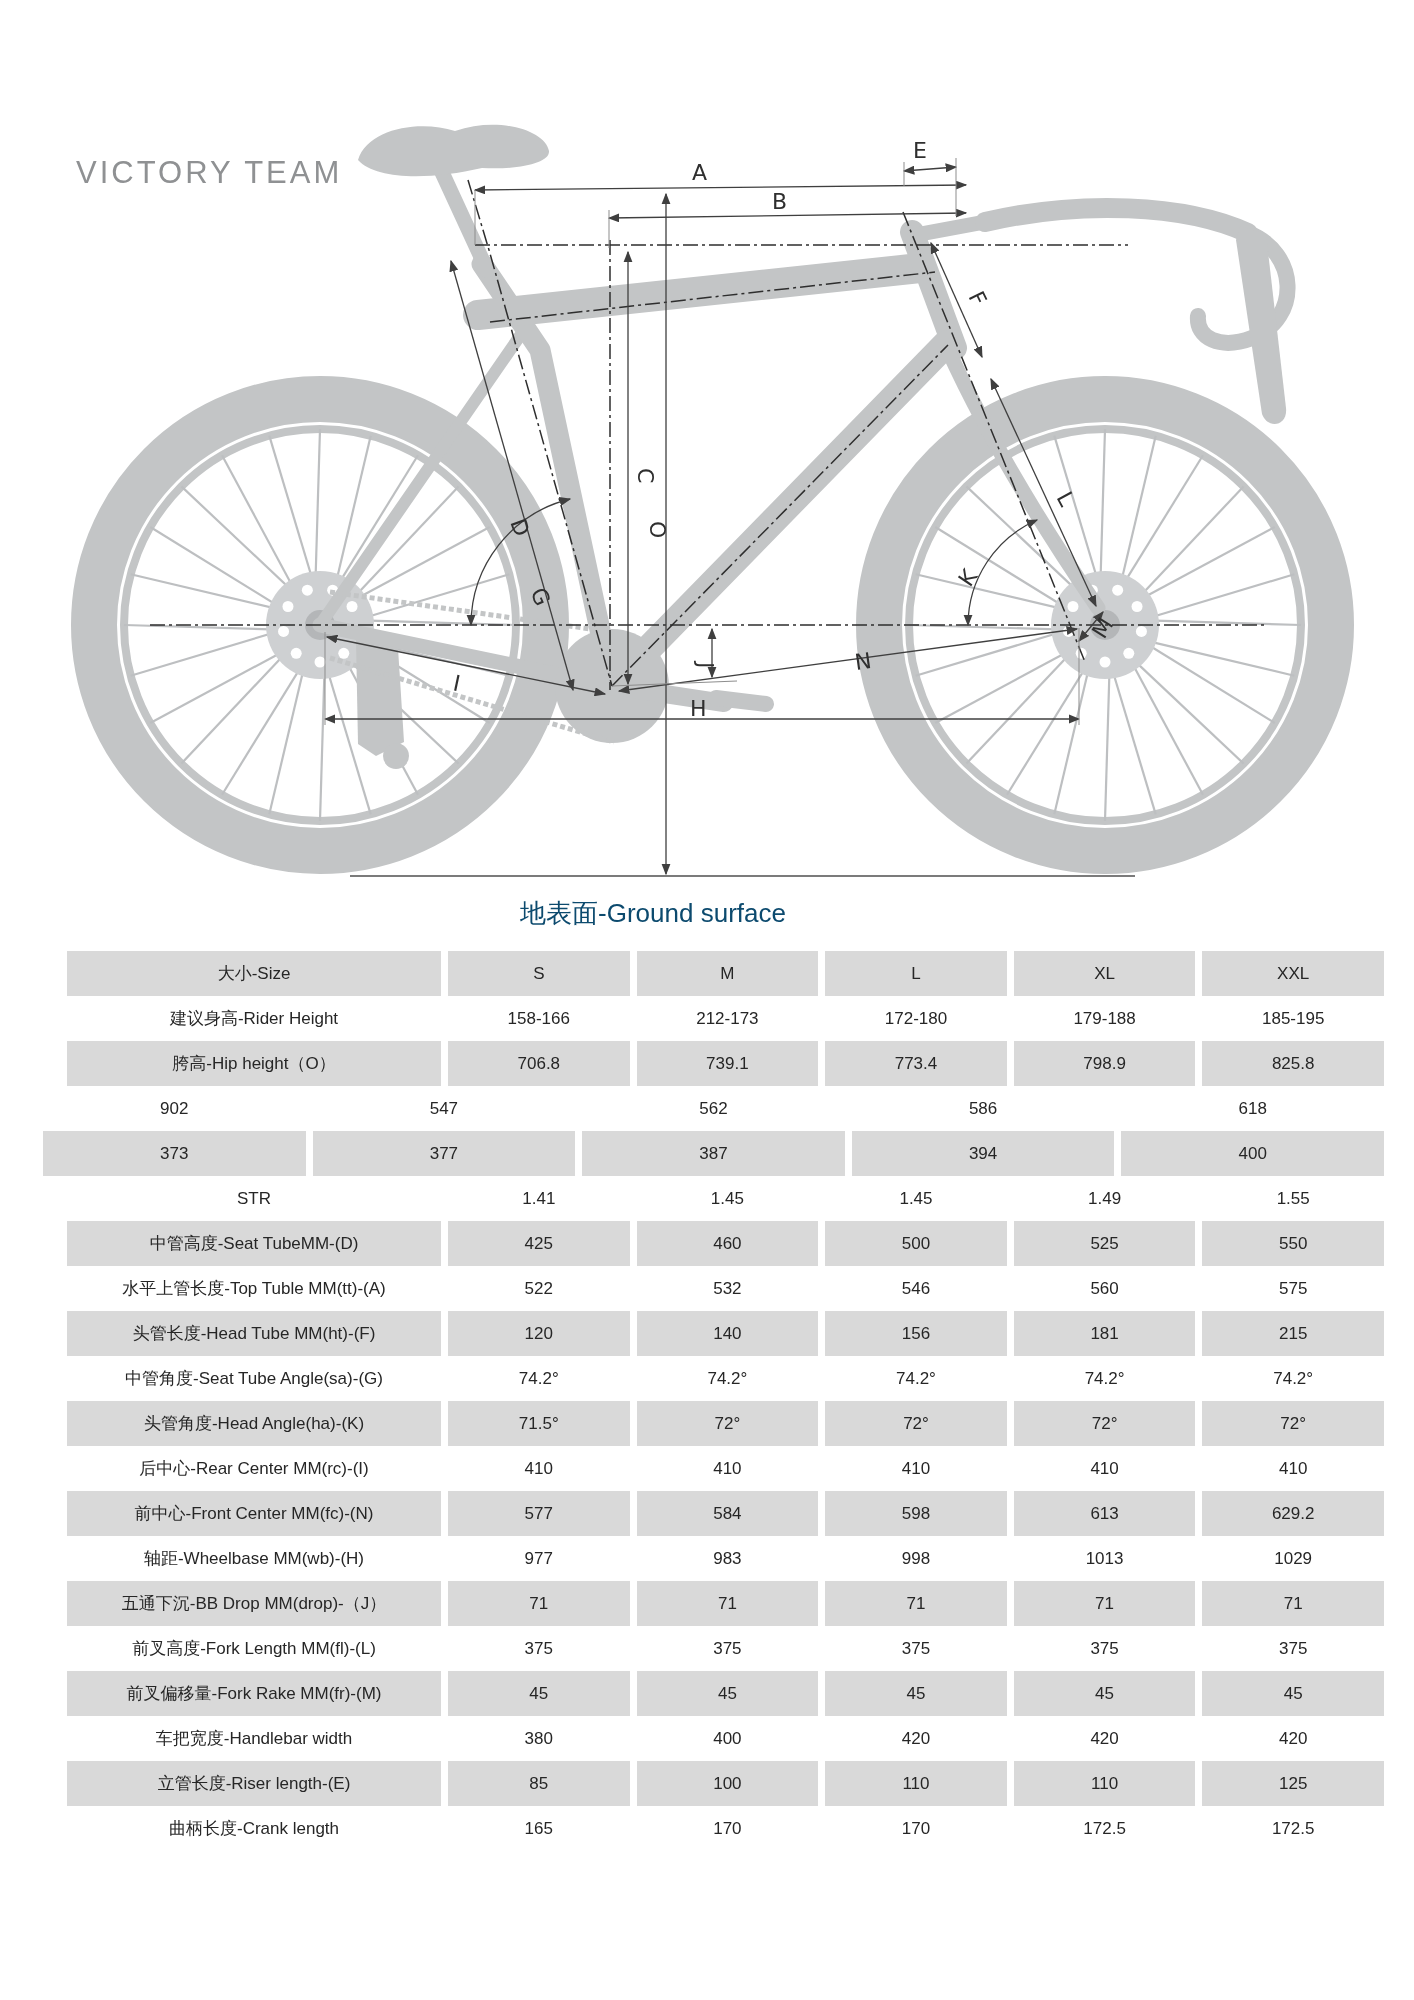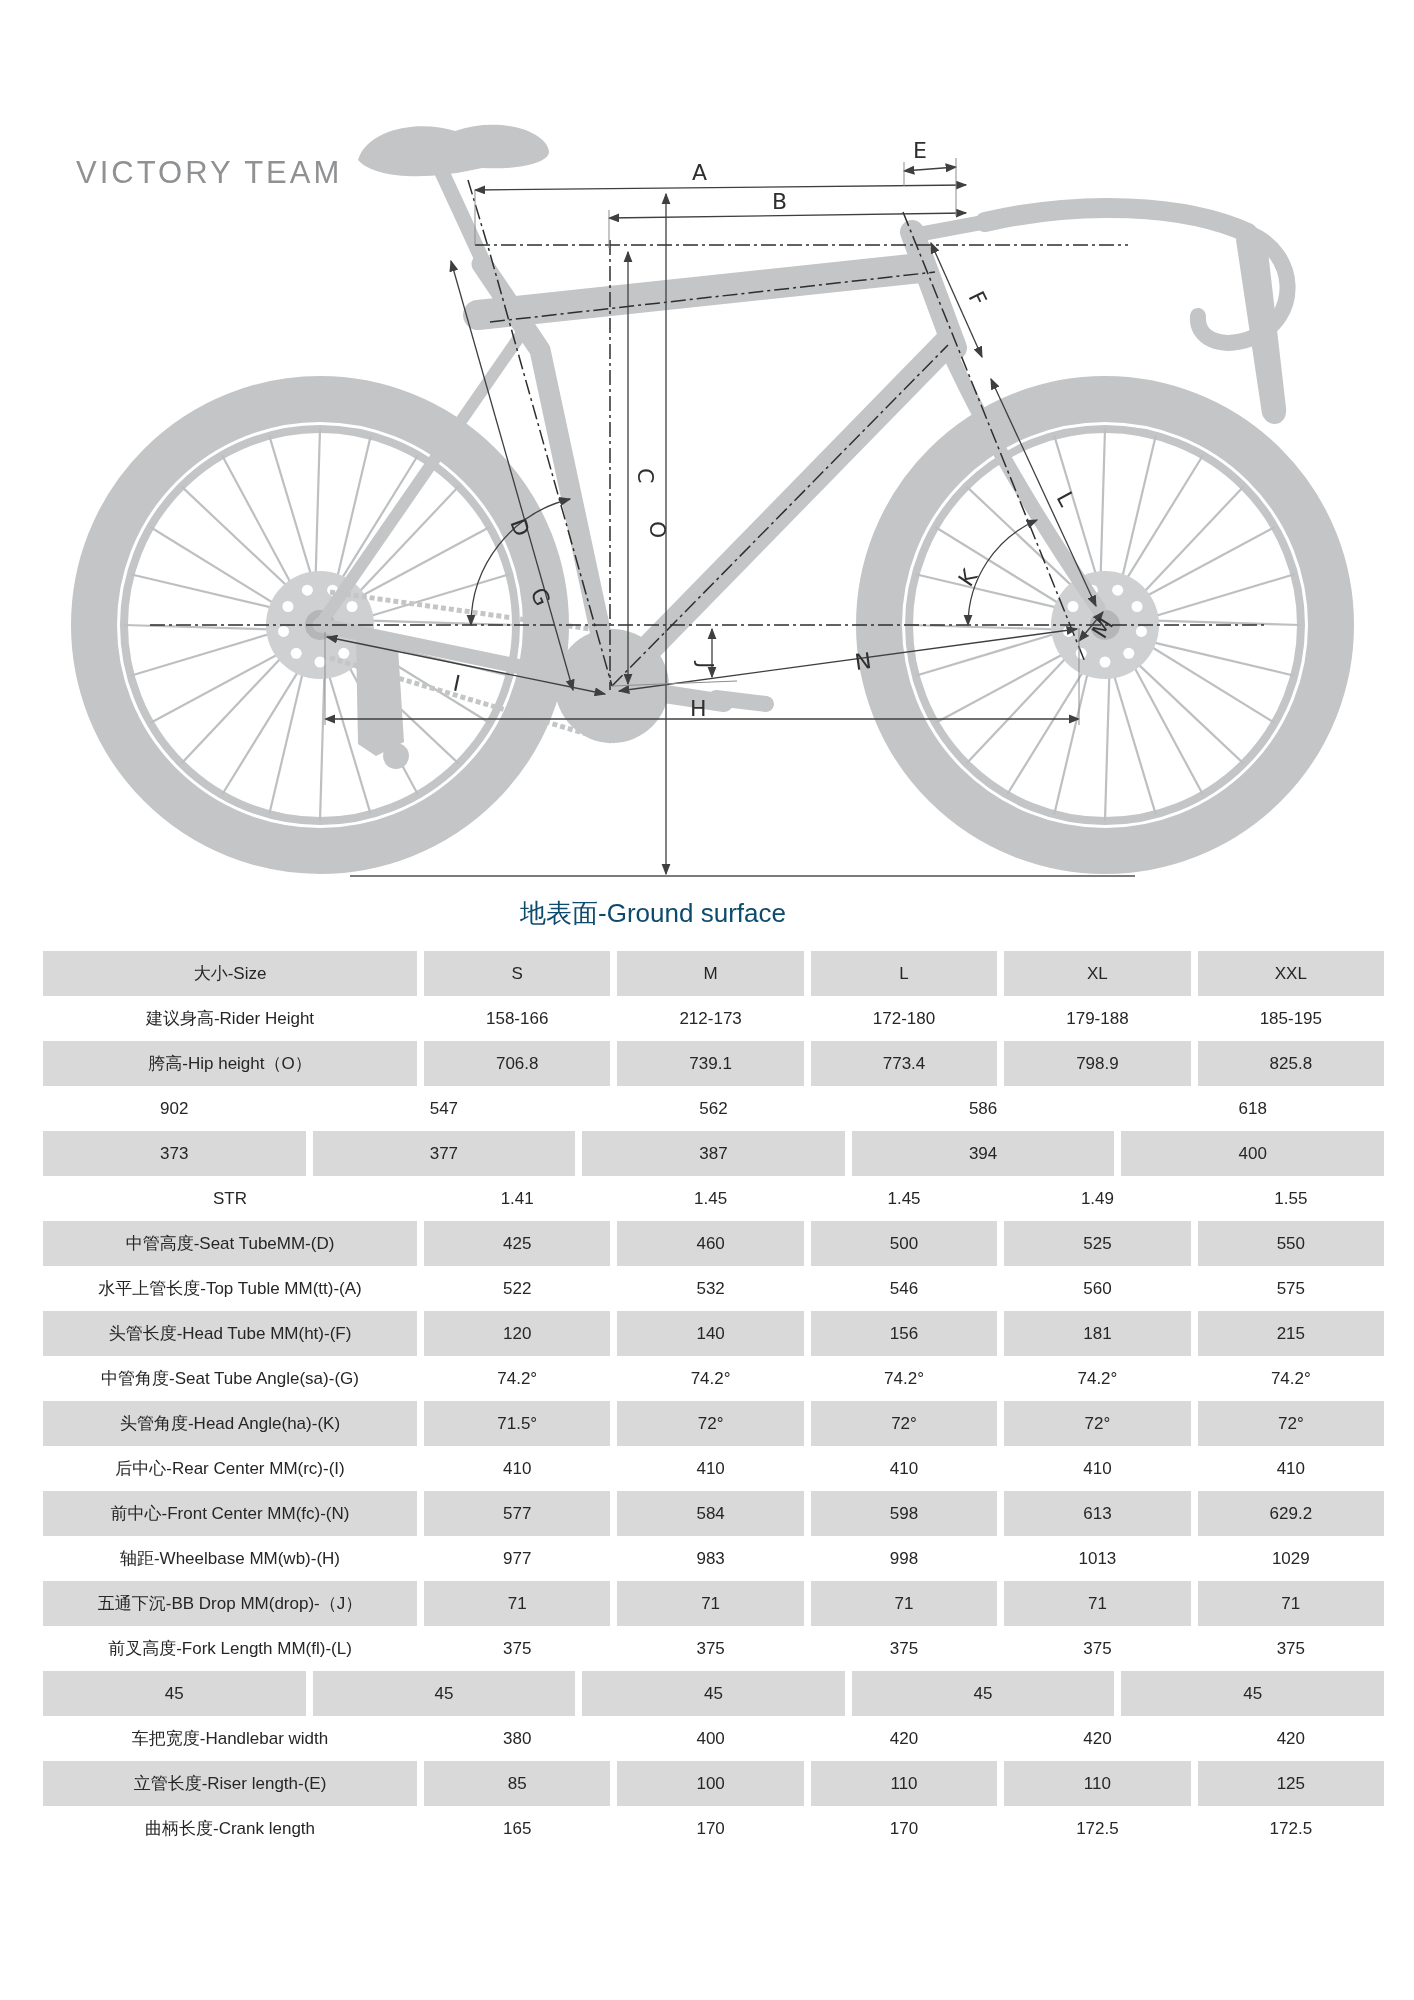--- a/index.html
+++ b/index.html
@@ -24,21 +24,21 @@
   .ground{stroke:#4f4f4f;stroke-width:1.6;}
   .lbl{font-family:"DejaVu Sans",sans-serif;font-size:22px;fill:#2f2f2f;}
   
   #ground-caption{position:absolute;left:413px;top:896px;width:480px;text-align:center;
                   font-size:26px;color:#0c4a6e;}
   
   #geo-table{position:absolute;left:43px;top:951px;width:1341px;}
   .trow{display:flex;height:45px;gap:7px;}
   .cell{flex:1;display:flex;align-items:center;justify-content:center;
         font-size:17px;color:#262626;text-align:center;}
-  .cell.label{flex:0 0 374px;}
+  .cell.label{flex:0 0 374px;margin-left:24px;}
   .trow.gray .cell{background:var(--gray,#d9d9d9);}
 </style>
 </head>
 <body>
 
 <div id="page">
 
   <div id="brand">VICTORY TEAM</div>
 
   <svg id="bike" width="1414" height="950" viewBox="0 0 1414 950">
@@ -343,20 +343,21 @@
         </div>
         <div class="trow">
           <div class="cell label">前叉高度-Fork Length MM(fl)-(L)</div>
           <div class="cell">375</div>
           <div class="cell">375</div>
           <div class="cell">375</div>
           <div class="cell">375</div>
           <div class="cell">375</div>
         </div>
         <div class="trow gray">
+          <div class="cell label">前叉偏移量-Fork Rake MM(fr)-(M)</div>
           <div class="cell">45</div>
           <div class="cell">45</div>
           <div class="cell">45</div>
           <div class="cell">45</div>
           <div class="cell">45</div>
         </div>
         <div class="trow">
           <div class="cell label">车把宽度-Handlebar width</div>
           <div class="cell">380</div>
           <div class="cell">400</div>

